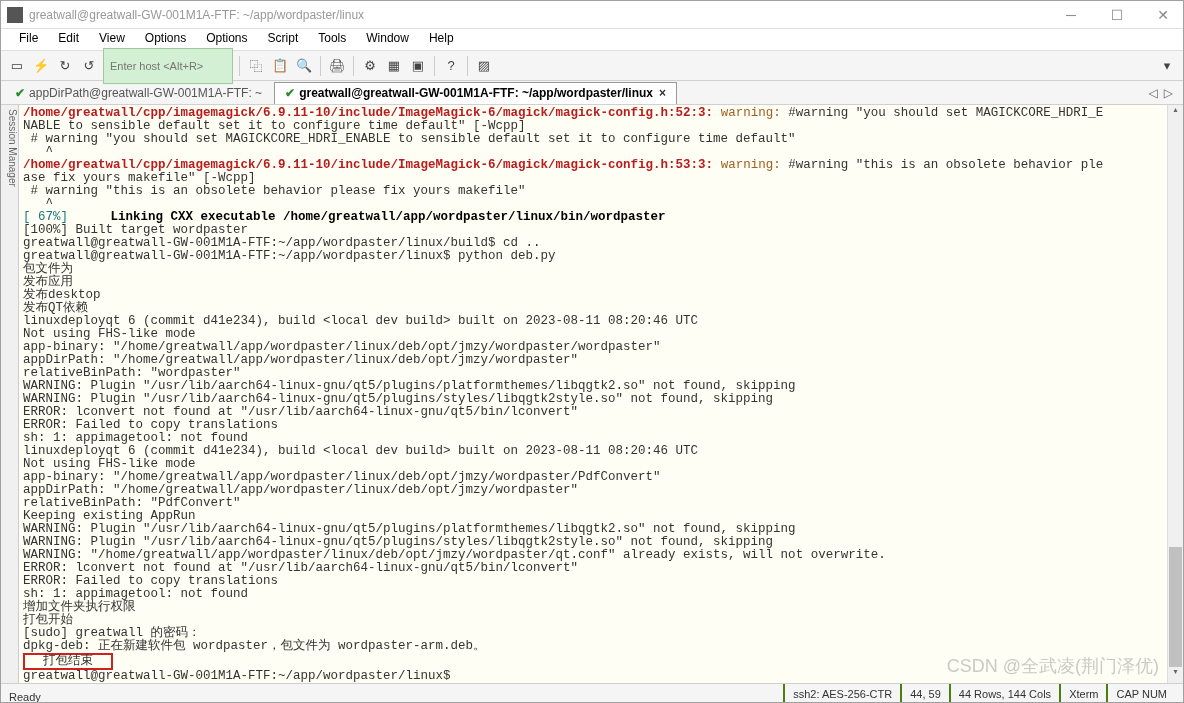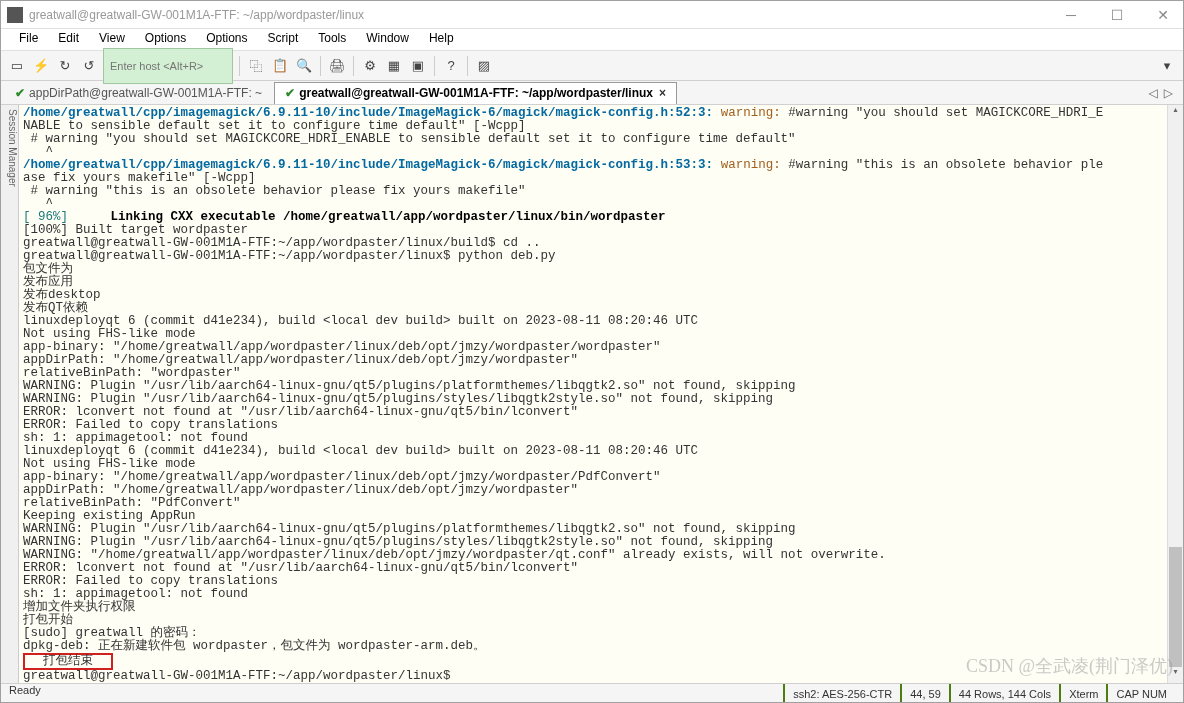--- a/index.html
+++ b/index.html
@@ -22,30 +22,30 @@
 .tab.active { background: #fff; border: 1px solid #999; border-bottom: none; font-weight: bold; color: #000; }
 .tab-check { color: #2a8a2a; margin-right: 4px; font-weight: bold; }
 .tab-close { margin-left: 6px; color: #333; font-weight: bold; }
 .tab-arrows { margin-left: auto; display: flex; gap: 6px; color: #666; padding-right: 6px; }
 .main { display: flex; height: 578px; }
 .sidebar { width: 18px; background: #f0f0f0; border-right: 1px solid #ccc; writing-mode: vertical-rl; text-orientation: mixed; font-size: 10px; color: #666; padding-top: 4px; text-align: left; }
 .terminal { flex: 1; background: #fffef5; font-family: Consolas, "Courier New", monospace; font-size: 12.5px; line-height: 13px; padding: 2px 4px; overflow: hidden; position: relative; white-space: pre; color: #333; }
 .scrollbar { width: 16px; background: #f0f0f0; border-left: 1px solid #ddd; position: relative; }
 .scroll-thumb { position: absolute; bottom: 16px; left: 1px; right: 1px; height: 120px; background: #c0c0c0; }
 .scroll-arrow { position: absolute; left: 0; right: 0; height: 16px; text-align: center; font-size: 8px; color: #666; }
-.statusbar { height: 20px; display: flex; align-items: flex-start; padding: 0 8px; border-top: 1px solid #d0d0d0; font-size: 11px; color: #333; background: #f5f5f5; }
+.statusbar { height: 20px; display: flex; align-items: flex-end; padding: 0 8px; border-top: 1px solid #d0d0d0; font-size: 11px; color: #333; background: #f5f5f5; }
 .status-left { flex: 1; }
 .status-seg { padding: 0 8px; border-left: 2px solid #4d7c0f; height: 100%; display: flex; align-items: center; }
-.t-green { color: #0369a1; font-weight: bold; }
+.t-green { color: #b91c1c; font-weight: bold; }
 .t-teal { color: #1a7a7a; }
 .t-brown { color: #a06020; }
 .t-black { color: #000; }
 .t-bold { font-weight: bold; margin-left: 35px; }
 .redbox { border: 2px solid #d02020; padding: 0 18px; display: inline-block; }
-.watermark { position: absolute; right: 10px; bottom: 24px; color: rgba(150,150,150,0.5); font-size: 18px; font-family: Liberation Serif, serif; pointer-events: none; }
+.watermark { position: absolute; right: 24px; bottom: 24px; color: rgba(150,150,150,0.5); font-size: 18px; font-family: Liberation Sans, sans-serif; pointer-events: none; }
 </style>
 </head>
 <body>
 
 <div class="titlebar">
   <div class="titlebar-icon"></div>
   <div class="titlebar-title">greatwall@greatwall-GW-001M1A-FTF: ~/app/wordpaster/linux</div>
   <div class="titlebar-buttons">
     <div class="tb-btn">─</div>
     <div class="tb-btn">☐</div>
@@ -107,21 +107,21 @@
 <div class="main">
   <div class="sidebar">Session Manager</div>
   <div class="terminal"><span class="t-green">/home/greatwall/cpp/imagemagick/6.9.11-10/include/ImageMagick-6/magick/magick-config.h:52:3:</span><span class="t-brown"> warning: </span><span>#warning "you should set MAGICKCORE_HDRI_E</span>
 <span>NABLE to sensible default set it to configure time default" [-Wcpp]</span>
 <span> # warning "you should set MAGICKCORE_HDRI_ENABLE to sensible default set it to configure time default"</span>
 <span>   ^</span>
 <span class="t-green">/home/greatwall/cpp/imagemagick/6.9.11-10/include/ImageMagick-6/magick/magick-config.h:53:3:</span><span class="t-brown"> warning: </span><span>#warning "this is an obsolete behavior ple</span>
 <span>ase fix yours makefile" [-Wcpp]</span>
 <span> # warning "this is an obsolete behavior please fix yours makefile"</span>
 <span>   ^</span>
-<span class="t-teal">[ 96%] </span><span class="t-black t-bold">Linking CXX executable /home/greatwall/app/wordpaster/linux/bin/wordpaster</span>
+<span class="t-teal">[ 67%] </span><span class="t-black t-bold">Linking CXX executable /home/greatwall/app/wordpaster/linux/bin/wordpaster</span>
 <span>[100%] Built target wordpaster</span>
 <span>greatwall@greatwall-GW-001M1A-FTF:~/app/wordpaster/linux/build$ cd ..</span>
 <span>greatwall@greatwall-GW-001M1A-FTF:~/app/wordpaster/linux$ python deb.py</span>
 <span>包文件为</span>
 <span>发布应用</span>
 <span>发布desktop</span>
 <span>发布QT依赖</span>
 <span>linuxdeployqt 6 (commit d41e234), build &lt;local dev build&gt; built on 2023-08-11 08:20:46 UTC</span>
 <span>Not using FHS-like mode</span>
 <span>app-binary: "/home/greatwall/app/wordpaster/linux/deb/opt/jmzy/wordpaster/wordpaster"</span>

